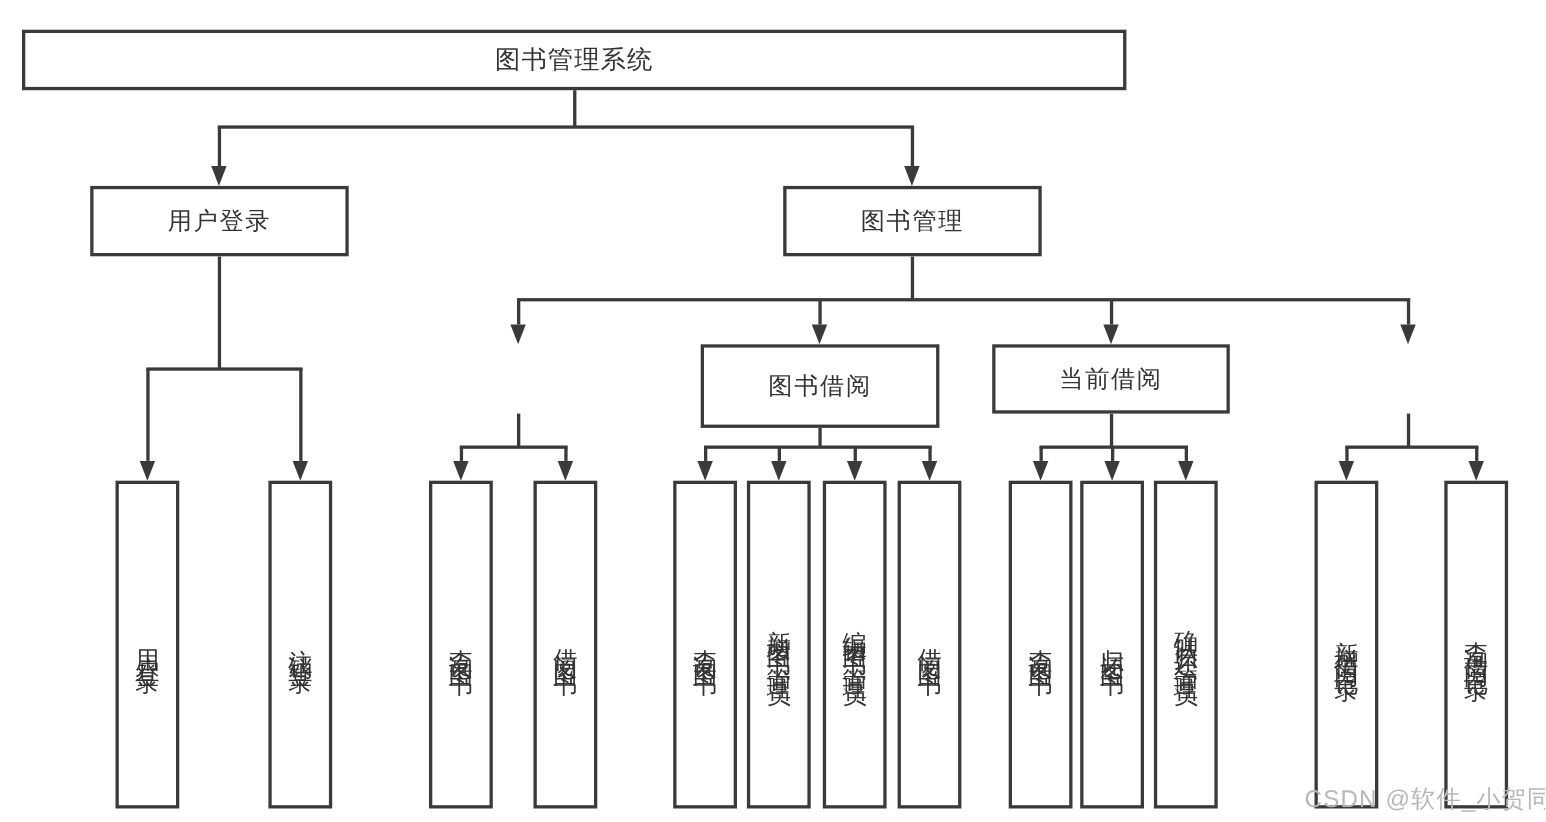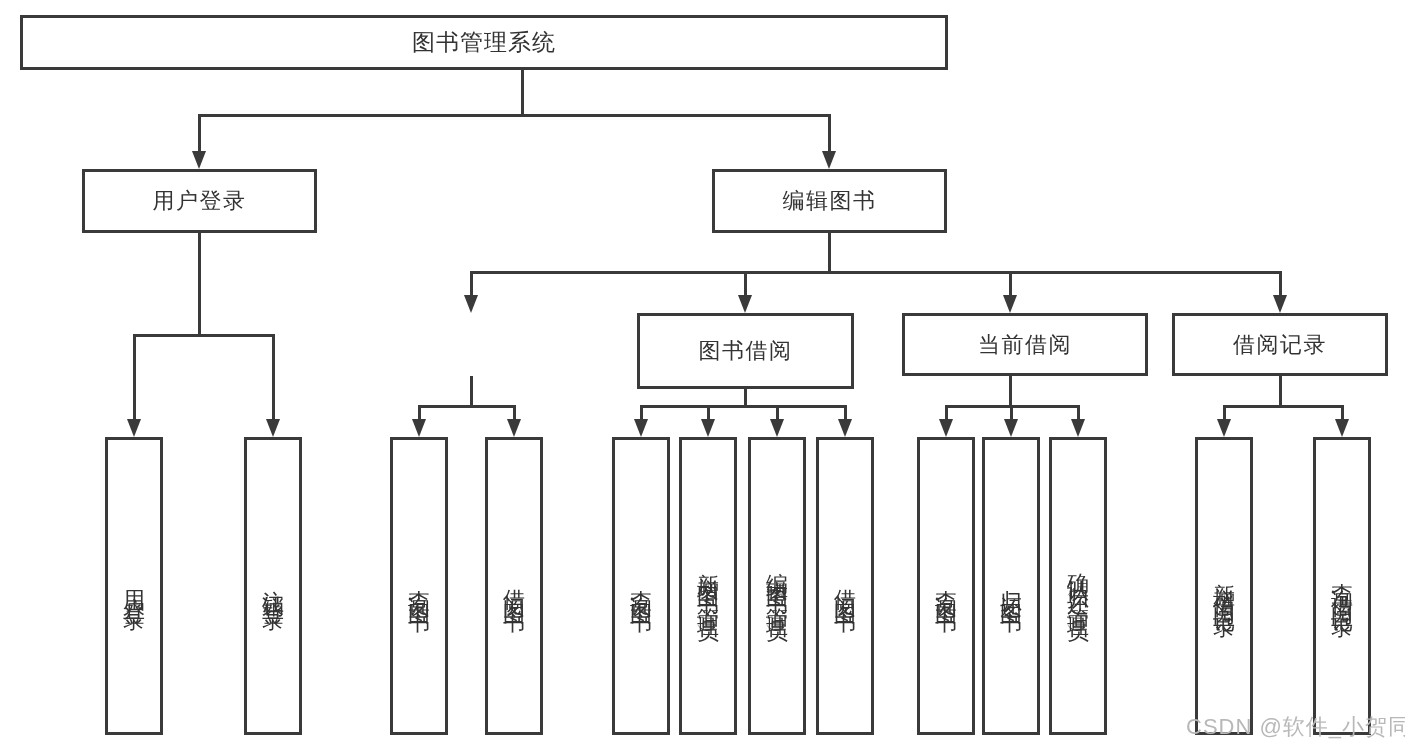--- a/index.html
+++ b/index.html
@@ -45,39 +45,36 @@
     color:#b8b8b8;
     z-index:3;
     white-space:nowrap;
   }
 </style>
 </head>
 <body>
 
 <div class="canvas">
 
-  <div class="box h root" style="left:20px;top:15px;width:928px;height:55px">
+  <div class="box h root" style="left:20px;top:27px;width:1004px;height:55px">
     <span class="lbl">图书管理系统</span>
   </div>
 
   <div class="box h" style="left:82px;top:169px;width:235px;height:64px">
     <span class="lbl">用户登录</span>
   </div>
   <div class="box h" style="left:712px;top:169px;width:235px;height:64px">
-    <span class="lbl">编辑图书</span>
+    <span class="lbl">图书管理</span>
   </div>
 
   <div class="box h" style="left:637px;top:313px;width:217px;height:76px">
     <span class="lbl">图书借阅</span>
   </div>
-  <div class="box h" style="left:902px;top:313px;width:246px;height:63px">
+  <div class="box h" style="left:902px;top:313px;width:216px;height:63px">
     <span class="lbl">当前借阅</span>
-  </div>
-  <div class="box h" style="left:1172px;top:313px;width:216px;height:63px">
-    <span class="lbl">借阅记录</span>
   </div>
 
   <div class="box v" style="left:105px;top:437px;width:58px;height:298px">
     <span class="lbl">用户登录</span>
   </div>
   <div class="box v" style="left:244px;top:437px;width:58px;height:298px">
     <span class="lbl">注销登录</span>
   </div>
 
   <div class="box v" style="left:390px;top:437px;width:58px;height:298px">

